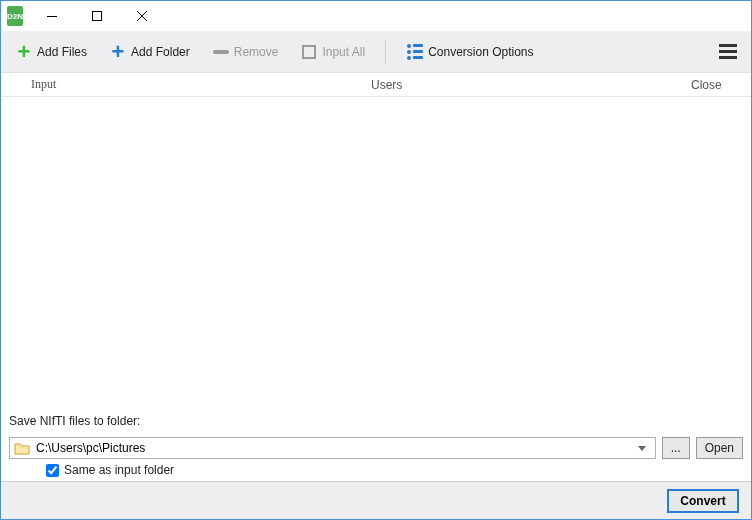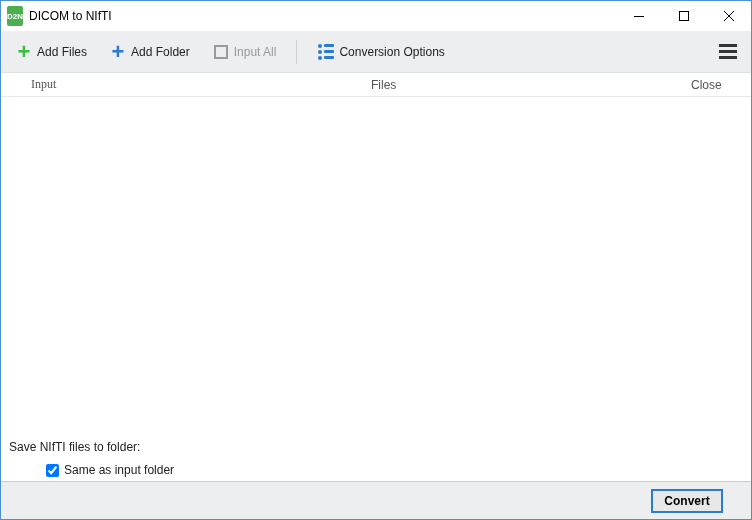--- a/index.html
+++ b/index.html
@@ -28,38 +28,37 @@
 .bottom { padding: 6px 8px 4px 8px; font-size: 12px; color: #222; }
 .save-label { margin-bottom: 9px; display: block; }
 .pathrow { display: flex; align-items: center; gap: 6px; margin-bottom: 4px; }
 .pathbox { flex: 1; height: 22px; border: 1px solid #b0b0b0; background: #fff; display: flex; align-items: center; padding: 0 4px; }
 .folder-ico { width: 16px; height: 14px; margin-right: 6px; }
 .pathbox input { border: none; outline: none; flex: 1; font-size: 12px; background: transparent; }
 .dd { width: 18px; height: 20px; display: flex; align-items: center; justify-content: center; color: #555; }
 .smallbtn { height: 22px; border: 1px solid #999; background: #e8e8e8; font-size: 12px; padding: 0 8px; display: flex; align-items: center; }
 .chkrow { display: flex; align-items: center; gap: 5px; padding-left: 37px; }
 .chkrow input { width: 13px; height: 13px; }
-.footer { height: 38px; border-top: 1px solid #ccc; background: #eceeef; display: flex; justify-content: flex-end; align-items: center; padding: 0 28px; gap: 10px; }
+.footer { height: 38px; border-top: 1px solid #ccc; background: #eceeef; display: flex; justify-content: flex-end; align-items: center; padding: 0 12px; gap: 10px; }
 .btn { height: 24px; min-width: 72px; border: 1px solid #888; background: #e8e8e8; font-size: 12px; display: flex; align-items: center; justify-content: center; }
 .btn.primary { border: 2px solid #2a7bd6; font-weight: 600; }
 .hamburger { margin-left: auto; display: flex; flex-direction: column; gap: 3px; padding: 6px; }
 .hamburger span { width: 18px; height: 3px; background: #333; }
 .opt-ico { display: flex; flex-direction: column; gap: 2px; }
 .opt-ico span { display: flex; align-items: center; gap: 2px; }
 .opt-ico .dot { width: 4px; height: 4px; background: #2a7bd6; border-radius: 50%; }
 .opt-ico .line { width: 10px; height: 3px; background: #2a7bd6; border-radius: 1px; }
 </style>
 </head>
 <body>
 
 <div class="window">
 
   <div class="titlebar">
     <div class="app-icon">D2N</div>
-    <div class="title">DICOM to NIfTI</div>
     <div class="winbtn">
       <svg width="10" height="1">
           <rect width="10" height="1" fill="#000"></rect>
         </svg>
     </div>
     <div class="winbtn">
       <svg width="10" height="10">
           <rect x="0.5" y="0.5" width="9" height="9" fill="none" stroke="#000"></rect>
         </svg>
     </div>
@@ -76,20 +75,26 @@
       <span class="ico">
           <span class="plus-green">+</span>
         </span>
       <span>Add Files</span>
     </div>
     <div class="tbtn">
       <span class="ico">
           <span class="plus-blue">+</span>
         </span>
       <span>Add Folder</span>
+    </div>
+    <div class="tbtn disabled">
+      <span class="ico">
+          <span class="minus-gray"></span>
+        </span>
+      <span>Remove</span>
     </div>
     <div class="tbtn disabled">
       <span class="ico">
           <span class="square-gray"></span>
         </span>
       <span>Input All</span>
     </div>
     <div class="sep"></div>
     <div class="tbtn">
       <span class="ico opt-ico">
@@ -110,28 +115,43 @@
     </div>
     <div class="hamburger">
       <span></span>
         <span></span>
         <span></span>
     </div>
   </div>
 
   <div class="listhdr">
     <div class="col-input">Input</div>
-    <div class="col-output">Files</div>
+    <div class="col-output">Users</div>
     <div class="col-state">Close</div>
   </div>
 
   <div class="listbody"></div>
 
   <div class="bottom">
     <span class="save-label">Save NIfTI files to folder:</span>
+    <div class="pathrow">
+      <div class="pathbox">
+        <svg class="folder-ico" viewBox="0 0 16 14">
+          <path d="M1 3 h5 l1.5 2 H15 v8 H1 z" fill="#ffe9a8" stroke="#c9a13a"></path>
+        </svg>
+        <input type="text" value="C:\Users\pc\Pictures" style="">
+        <div class="dd">
+          <svg width="8" height="5">
+              <path d="M0 0 L4 5 L8 0 z" fill="#666"></path>
+            </svg>
+        </div>
+      </div>
+      <div class="smallbtn">...</div>
+      <div class="smallbtn">Open</div>
+    </div>
     <label class="chkrow">
       <input type="checkbox" checked="" style="">
       <span>Same as input folder</span>
     </label>
   </div>
 
   <div class="footer">
     <div class="btn primary">Convert</div>
   </div>
 

